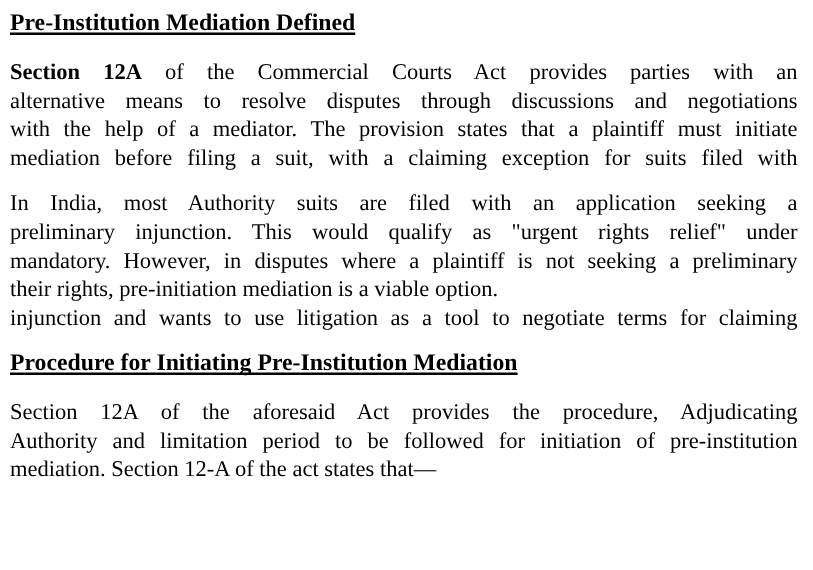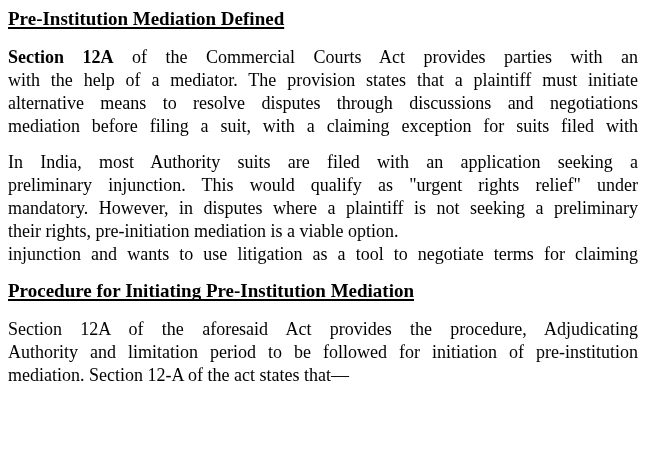--- a/index.html
+++ b/index.html
@@ -46,22 +46,22 @@
   b { font-weight: bold; }
 </style>
 </head>
 <body>
 
 <div class="page">
   <div>
       <div class="heading"><span class="underlined">Pre-Institution Mediation Defined</span></div>
       <div class="paragraph">
         <div class="line"><b>Section 12A</b> of the Commercial Courts Act provides parties with an</div>
+        <div class="line">alternative means to resolve disputes through discussions and negotiations</div>
         <div class="line">with the help of a mediator. The provision states that a plaintiff must initiate</div>
-        <div class="line">alternative means to resolve disputes through discussions and negotiations</div>
         <div class="line">mediation before filing a suit, with a claiming exception for suits filed with</div>
       </div>
       <div class="paragraph">
         <div class="line">In India, most Authority suits are filed with an application seeking a</div>
         <div class="line">preliminary injunction. This would qualify as "urgent rights relief" under</div>
         <div class="line">mandatory. However, in disputes where a plaintiff is not seeking a preliminary</div>
         <div class="line last">their rights, pre-initiation mediation is a viable option.</div>
         <div class="line">injunction and wants to use litigation as a tool to negotiate terms for claiming</div>
       </div>
       <div class="heading"><span class="underlined">Procedure for Initiating Pre-Institution Mediation</span></div>

